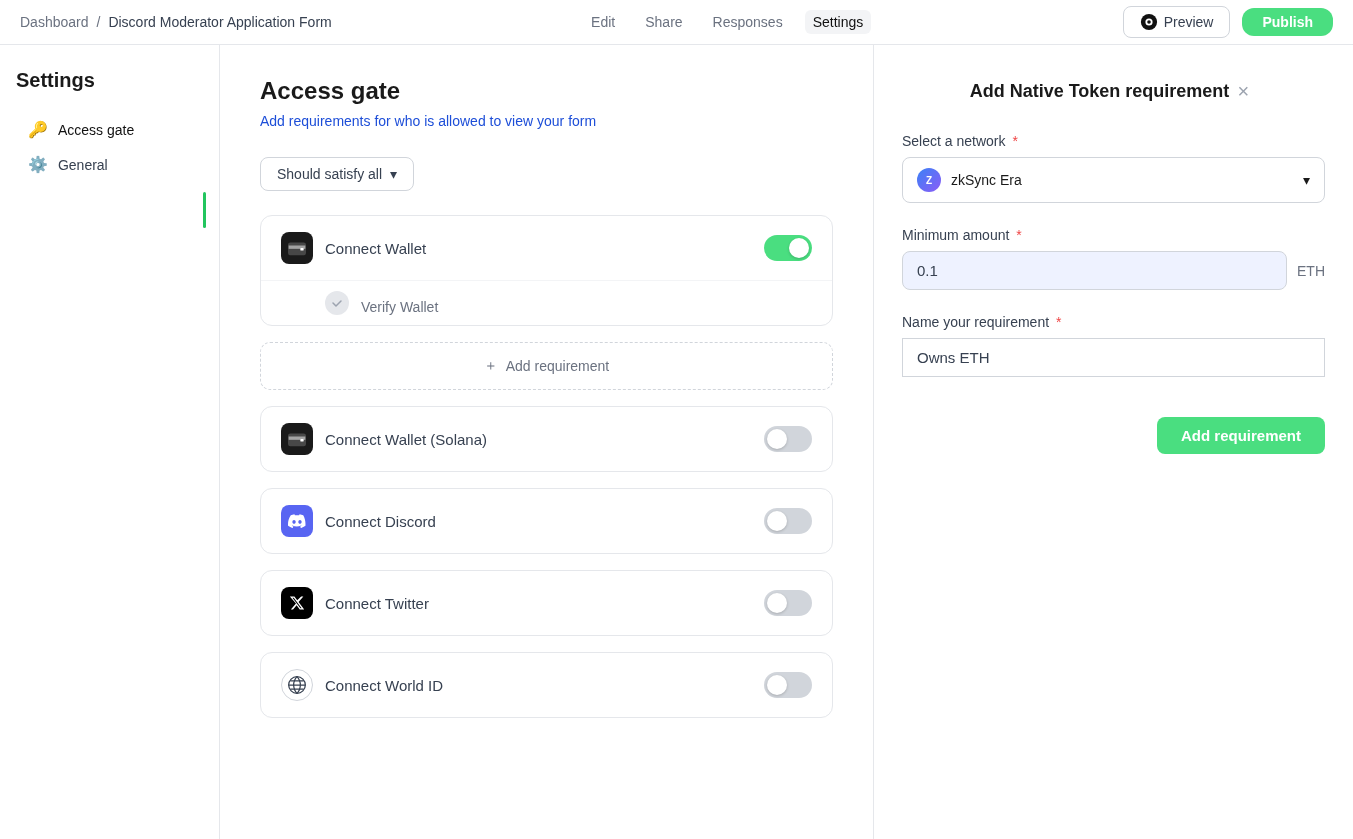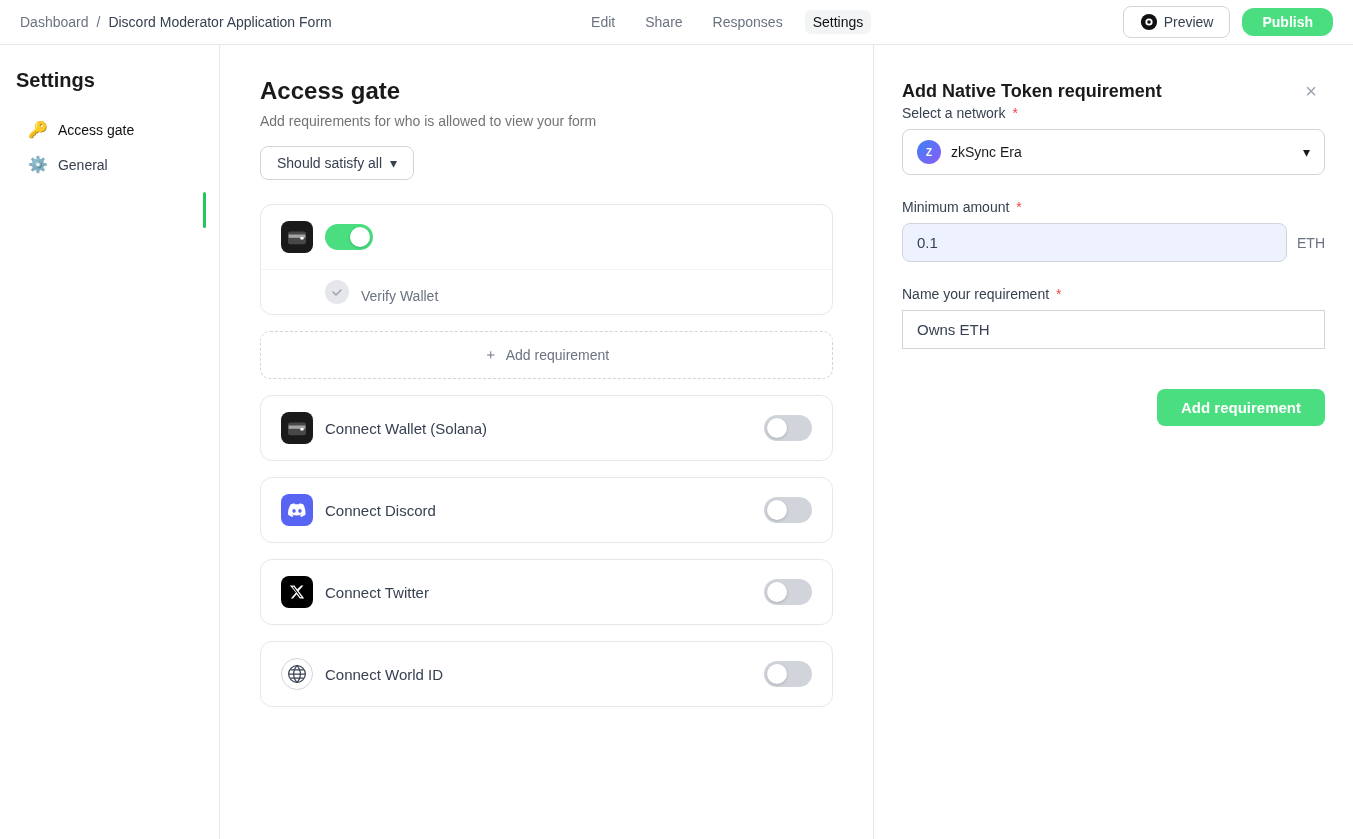--- a/index.html
+++ b/index.html
@@ -41,21 +41,21 @@
       border-radius: 8px; cursor: pointer; color: #374151;
     }
     .sidebar-item.active { font-weight: 500; color: #111; }
     .sidebar-item .icon { font-size: 16px; }
 
     
     .content {
       flex: 1; padding: 32px 40px; overflow-y: auto; position: relative;
     }
     .content-title { font-size: 24px; font-weight: 700; margin-bottom: 8px; }
-    .content-subtitle { color: #737373; margin-bottom: 17px; }
+    .content-subtitle { color: #1d4ed8; margin-bottom: 28px; }
 
     
     .dropdown-btn {
       display: flex; align-items: center; gap: 8px;
       padding: 8px 16px; border: 1px solid #d1d5db; border-radius: 8px;
       background: #fff; cursor: pointer; font-size: 14px; color: #374151; margin-bottom: 24px;
     }
 
     
     .req-group {
@@ -111,21 +111,21 @@
       width: 24px; height: 24px; border-radius: 50%; background: #e5e7eb;
       display: flex; align-items: center; justify-content: center; margin-right: 12px;
     }
 
     
     .right-panel {
       width: 480px; border-left: 1px solid #e5e7eb; padding: 32px 28px;
       flex-shrink: 0; overflow-y: auto;
     }
     .panel-header {
-      display: flex; align-items: center; justify-content: space-between; 
+      display: flex; align-items: center; justify-content: center; margin-bottom: 28px;
     }
     .panel-title { font-size: 18px; font-weight: 700; }
     .close-btn {
       width: 28px; height: 28px; display: flex; align-items: center; justify-content: center;
       cursor: pointer; color: #9ca3af; font-size: 20px; border-radius: 6px;
     }
 
     .field-label {
       font-size: 14px; font-weight: 500; margin-bottom: 8px; color: #374151;
     }
@@ -223,20 +223,21 @@
 
     <div class="req-group">
       <div class="req-item">
         <div class="req-item-icon icon-wallet" style="border-radius:8px;">
           <svg width="20" height="20" viewBox="0 0 24 24" fill="white" xmlns="http://www.w3.org/2000/svg">
             <rect x="2" y="6" width="20" height="14" rx="2" fill="white" opacity="0.2" stroke="white" stroke-width="1.5"></rect>
             <rect x="2" y="9" width="20" height="4" fill="white" opacity="0.5"></rect>
             <rect x="16" y="12" width="4" height="3" rx="1" fill="white"></rect>
           </svg>
         </div>
+        <span class="req-item-label">Connect Wallet</span>
         <div class="toggle on">
           <div class="toggle-thumb"></div>
         </div>
       </div>
       <div class="req-sub-item">
         <div class="check-circle">
           <svg width="14" height="14" viewBox="0 0 14 14" fill="none">
             <path d="M3 7l3 3 5-5" stroke="#9ca3af" stroke-width="1.5" stroke-linecap="round" stroke-linejoin="round"></path>
           </svg>
         </div>

